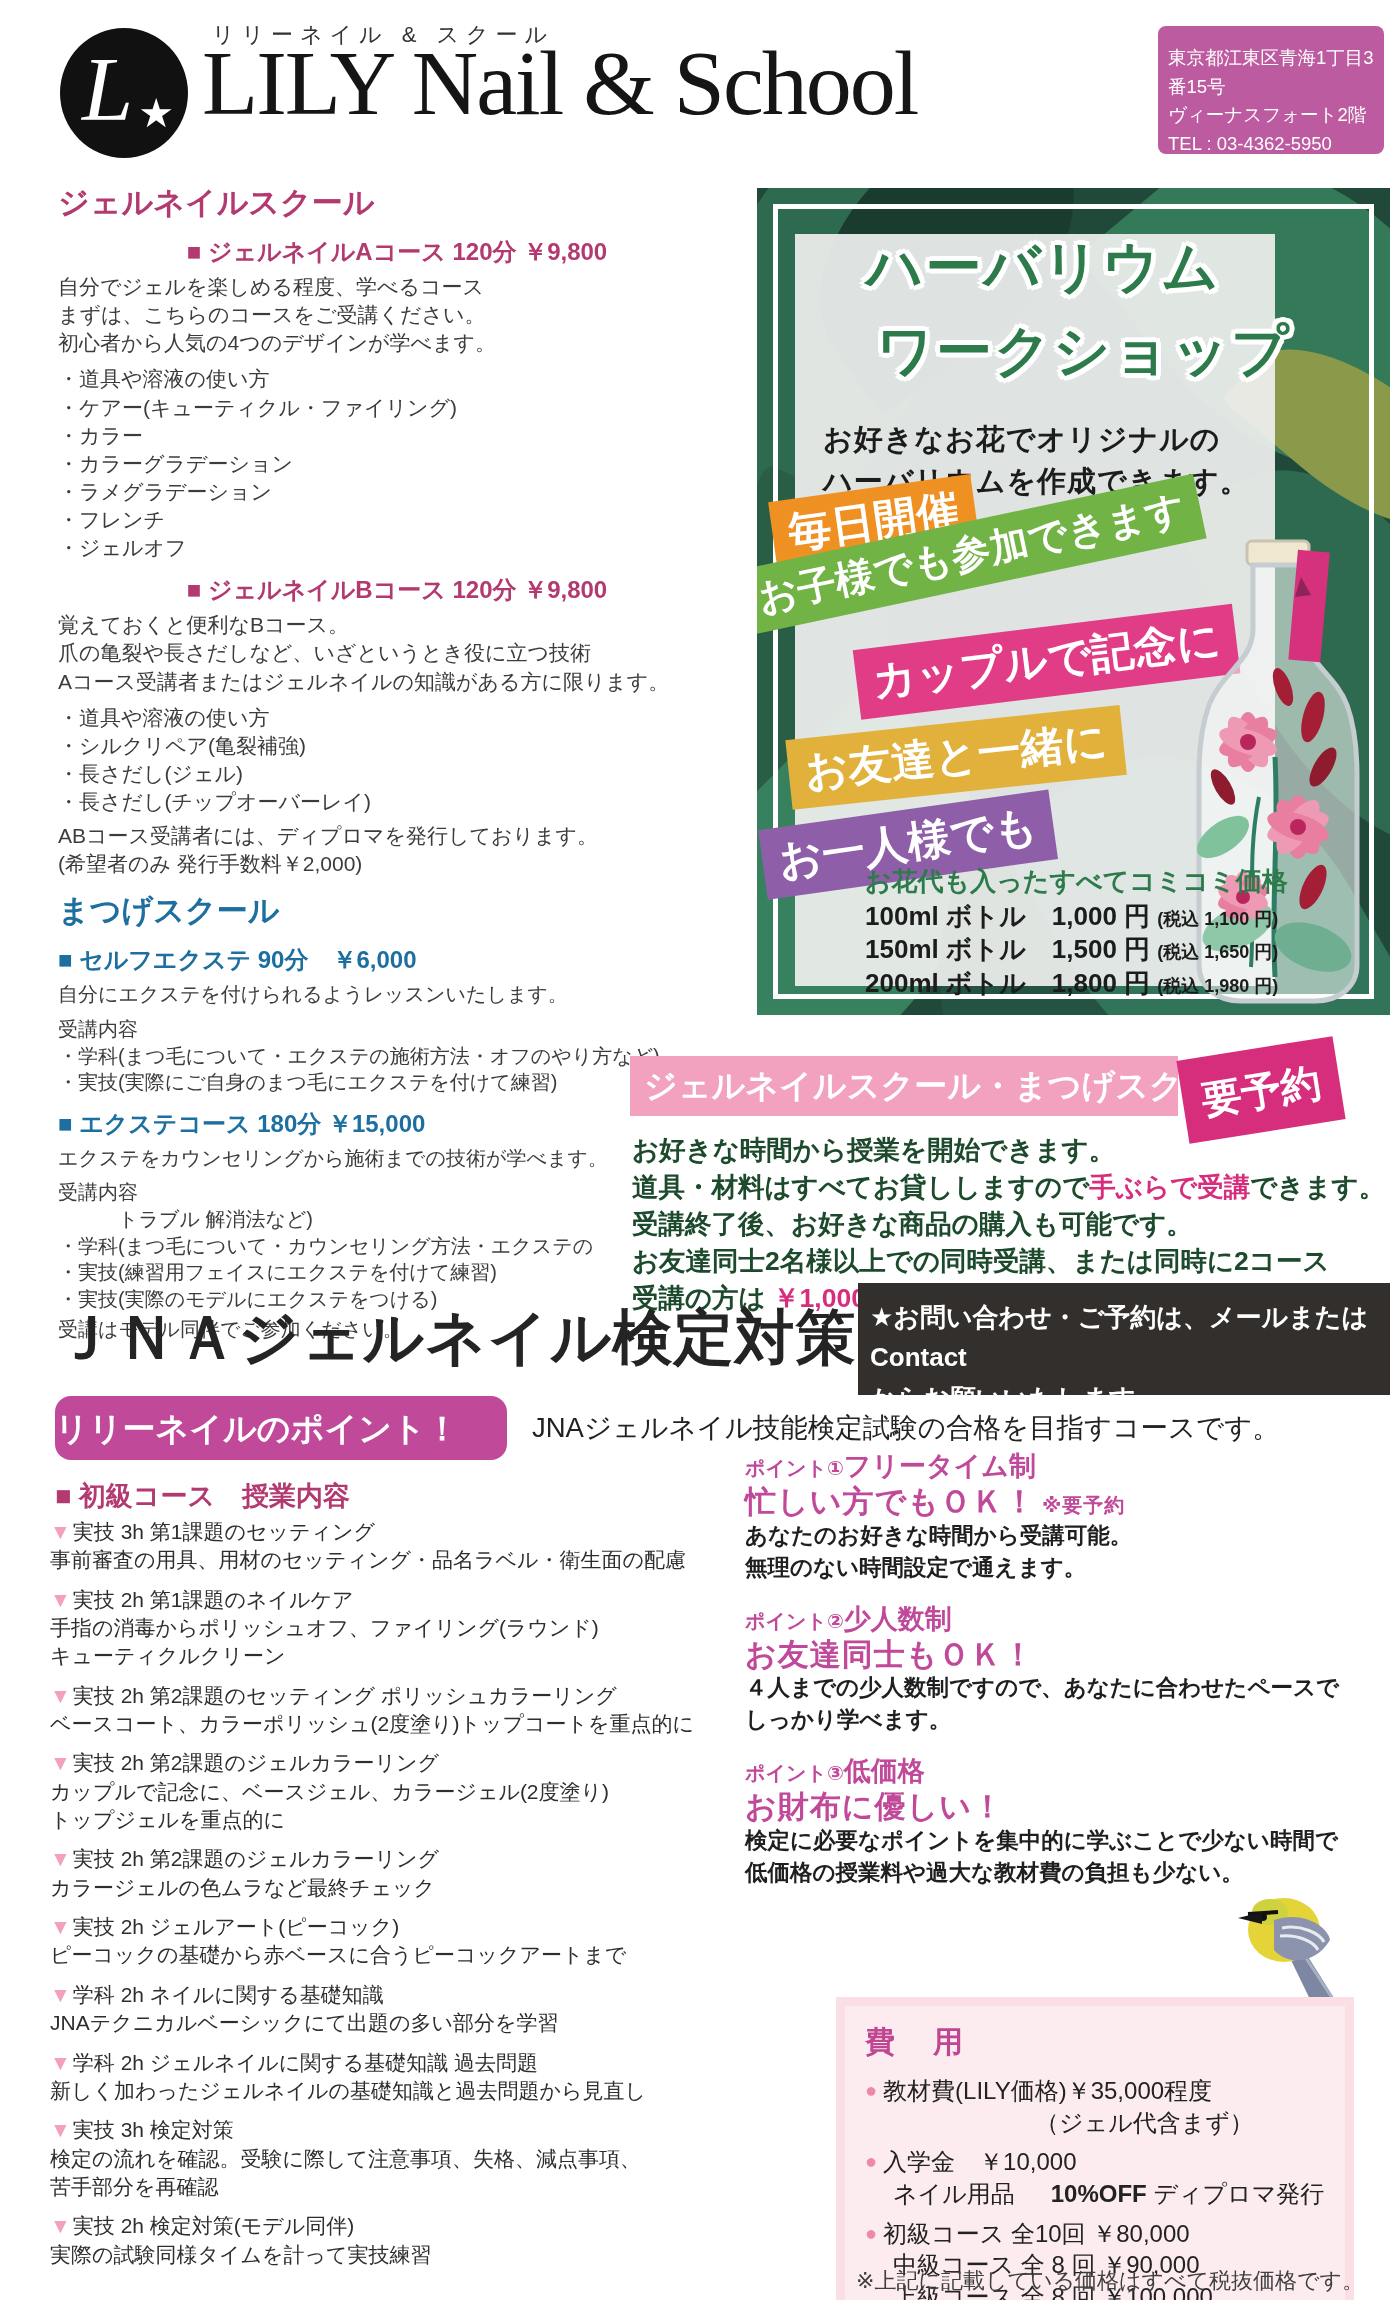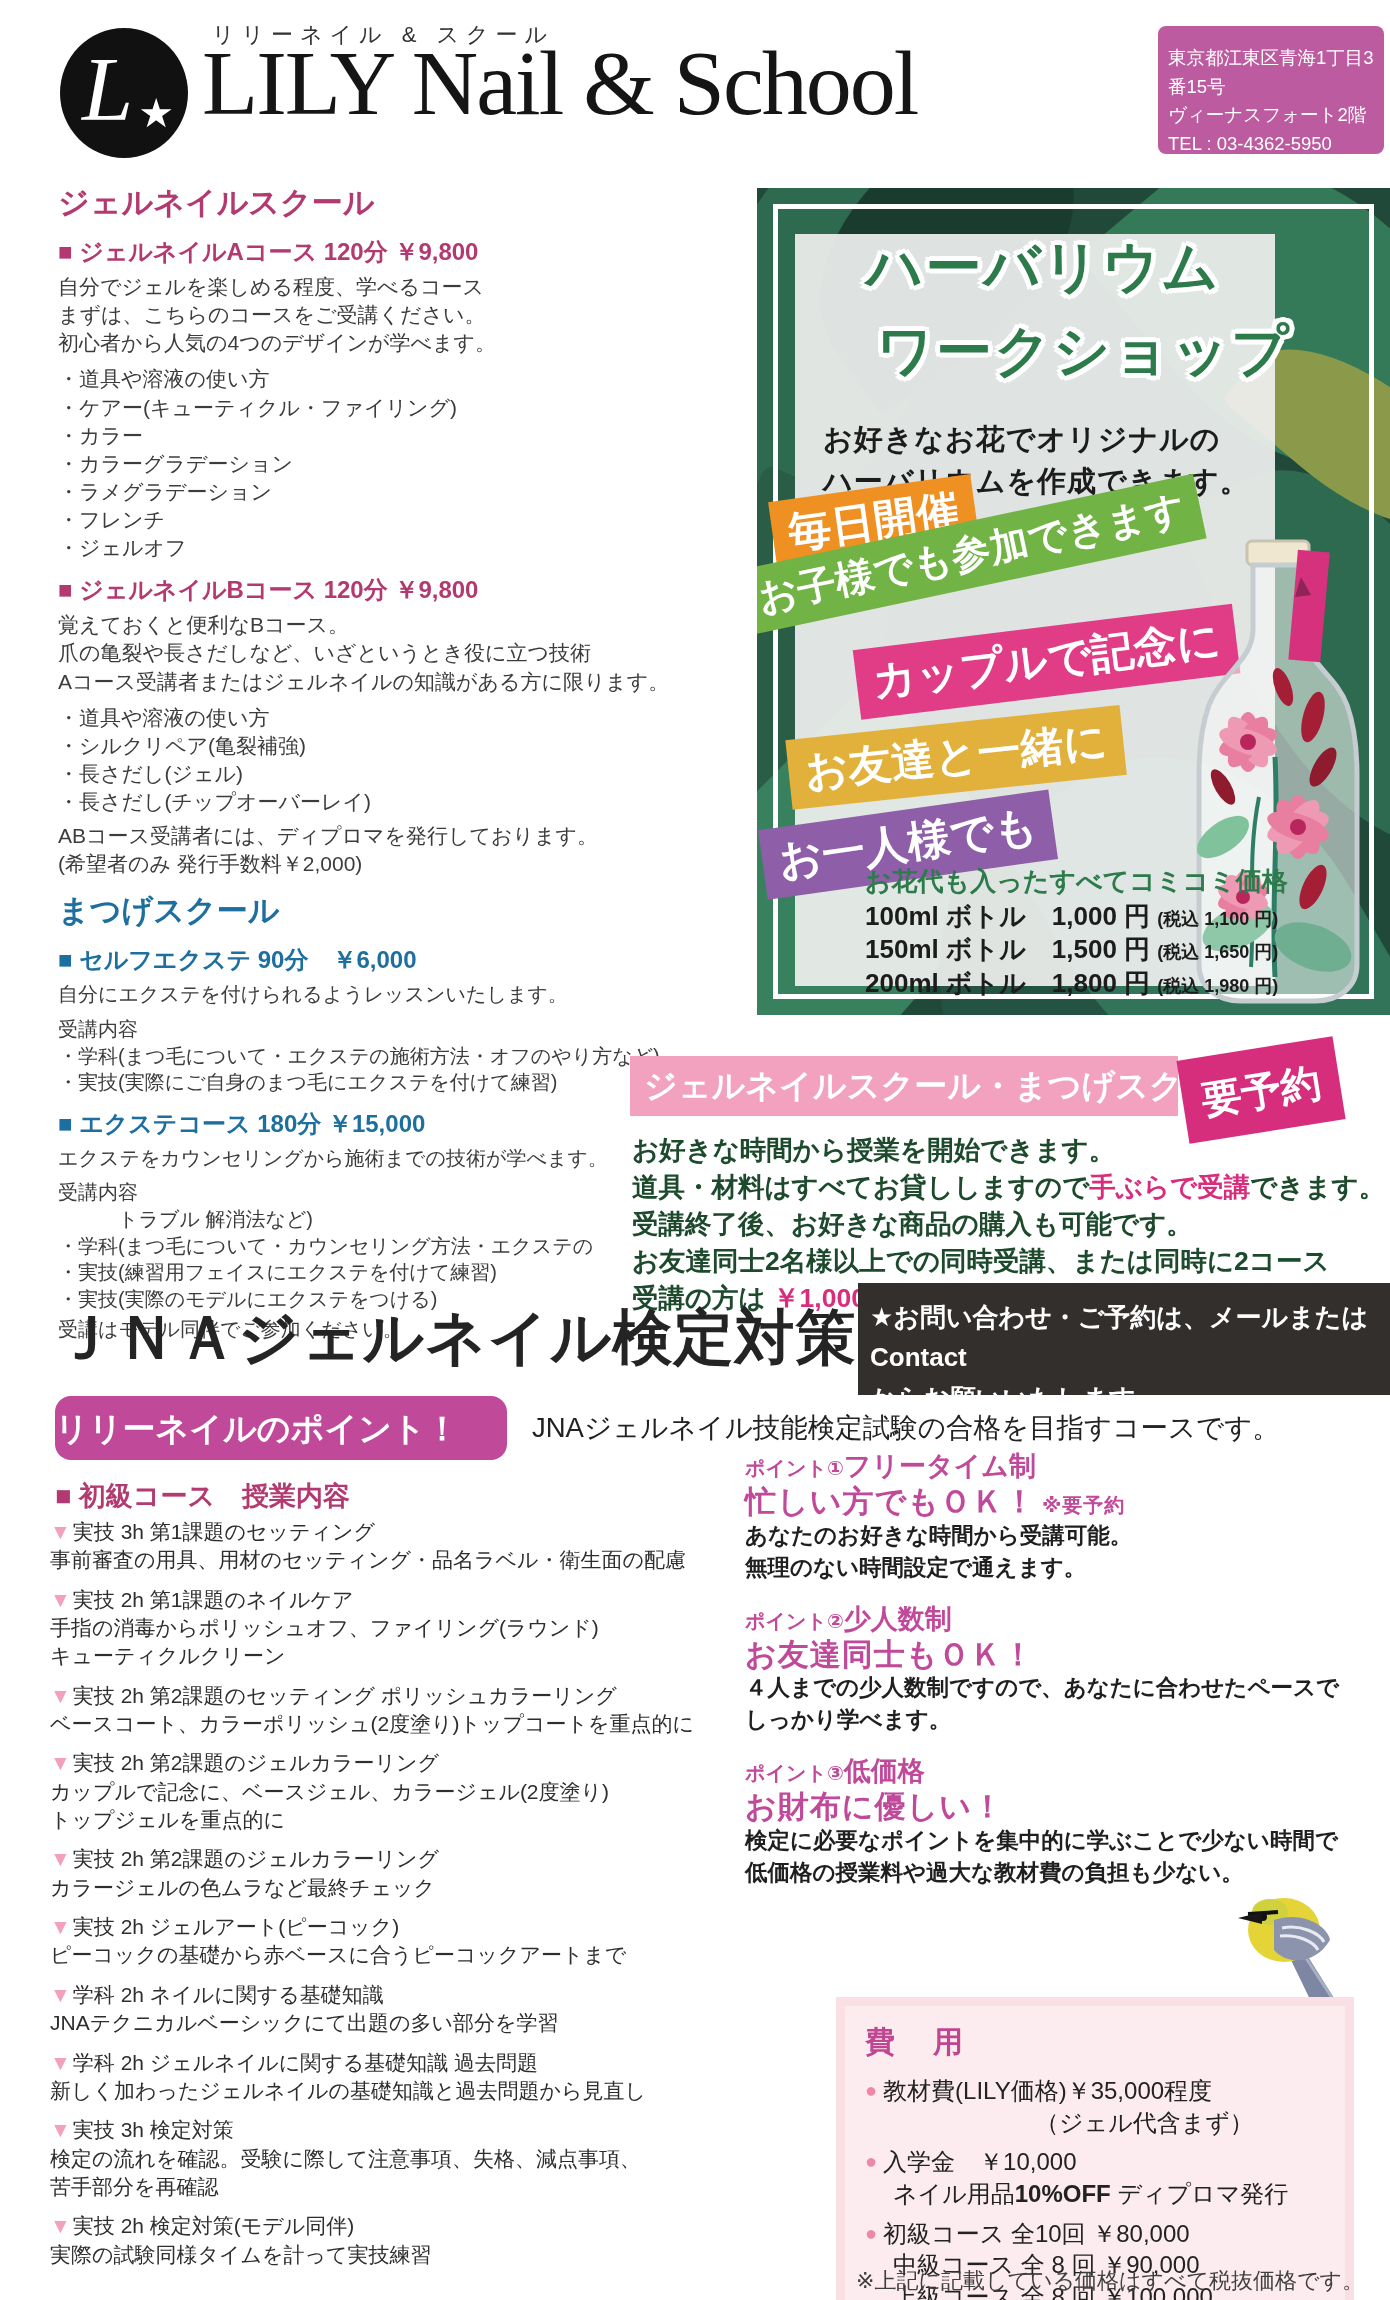--- a/index.html
+++ b/index.html
@@ -11,21 +11,21 @@
   .logo-l { position:absolute; left:22px; top:8px; font-family:"Liberation Serif",serif; font-style:italic; font-size:92px; color:#fff; }
   .logo-flower { position:absolute; right:14px; bottom:22px; font-size:40px; color:#fff; }
   .brand-small { position:absolute; left:212px; top:20px; font-size:22px; letter-spacing:7px; color:#333; }
   .brand-title { position:absolute; left:202px; top:30px; font-family:"Liberation Serif","DejaVu Serif",serif; font-size:92px; color:#151515; letter-spacing:-2px; white-space:nowrap; }
   .contact-box { position:absolute; left:1158px; top:26px; width:226px; height:128px; background:#bd5ba0; border-radius:8px; color:#fff; font-size:18.5px; line-height:1.55; padding:18px 10px; }
 
   
   .col-left { position:absolute; left:58px; top:182px; width:678px; }
   .h-pink { font-size:31px; font-weight:bold; color:#b23a70; margin-bottom:6px; }
   .h-blue { font-size:31px; font-weight:bold; color:#1d6f9f; margin-top:12px; margin-bottom:6px; }
-  .course-title-pink { font-size:24px; font-weight:bold; color:#b23a70; margin-top:12px; margin-bottom:5px; }
+  .course-title-pink { font-size:24px; font-weight:bold; color:#b23a70; margin-top:12px; margin-bottom:5px;text-align:center; }
   .course-title-blue { font-size:24px; font-weight:bold; color:#1d6f9f; margin-top:12px; margin-bottom:5px; }
   .body-line { font-size:21px; line-height:1.34; color:#3c3c3c; }
   .bullets { margin-top:8px; margin-bottom:4px; }
   .notes { margin-top:6px; }
   .lash-block .body-line { font-size:20px; line-height:1.33; }
 
   
   .poster { position:absolute; left:757px; top:188px; width:633px; height:827px; background:#21493a; overflow:hidden; }
   .leaf { position:absolute; border-radius:4% 60% 4% 60%; }
   .l1 { left:-60px; top:-40px; width:240px; height:360px; background:#2d6a4f; transform:rotate(35deg); }
@@ -86,21 +86,21 @@
   .pt-line { font-size:22.5px; font-weight:bold; color:#1f1f1f; line-height:1.42; }
   .pt-block { margin-bottom:17px; }
 
   
   .fees { position:absolute; left:845px; top:2006px; width:500px; background:#fdecef; box-shadow:0 0 0 9px #fadfe5; padding:16px 20px 18px; }
   .fees-h { font-size:30px; font-weight:bold; color:#bf4691; letter-spacing:4px; margin-bottom:12px; }
   .fee-line { font-size:24px; color:#222; line-height:1.32; }
   .fee-indent { padding-left:170px; }
   .fee-indent2 { padding-left:28px; }
   .dot { color:#ef87a8; margin-right:6px; font-size:20px; vertical-align:2px; }
-  .fee-bold { font-weight:bold; }
+  .fee-bold { font-weight:bold;margin-left:36px; }
   .fee-gap { height:8px; }
   .bird { position:absolute; left:1232px; top:1872px; }
   .footnote { position:absolute; left:856px; top:2266px; font-size:22px; color:#3f3f3f; }
 </style>
 </head>
 <body>
 
 <div class="page">
 
   <div class="logo-circle">

